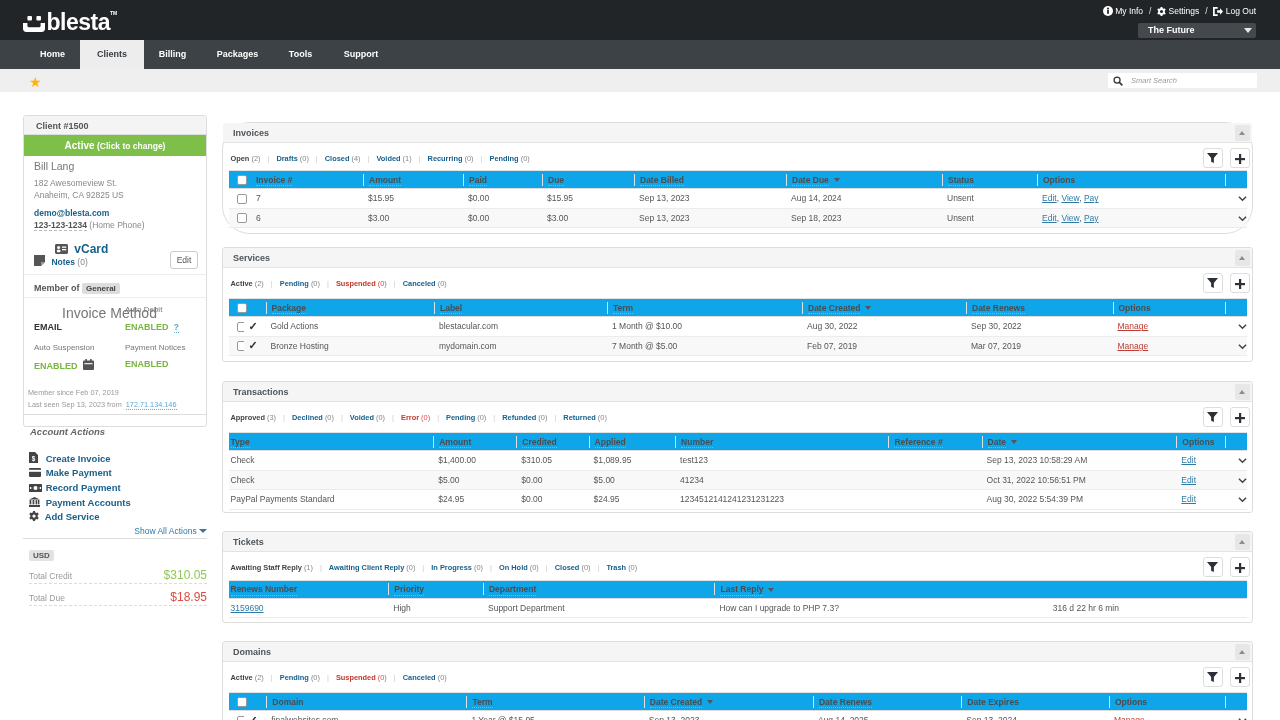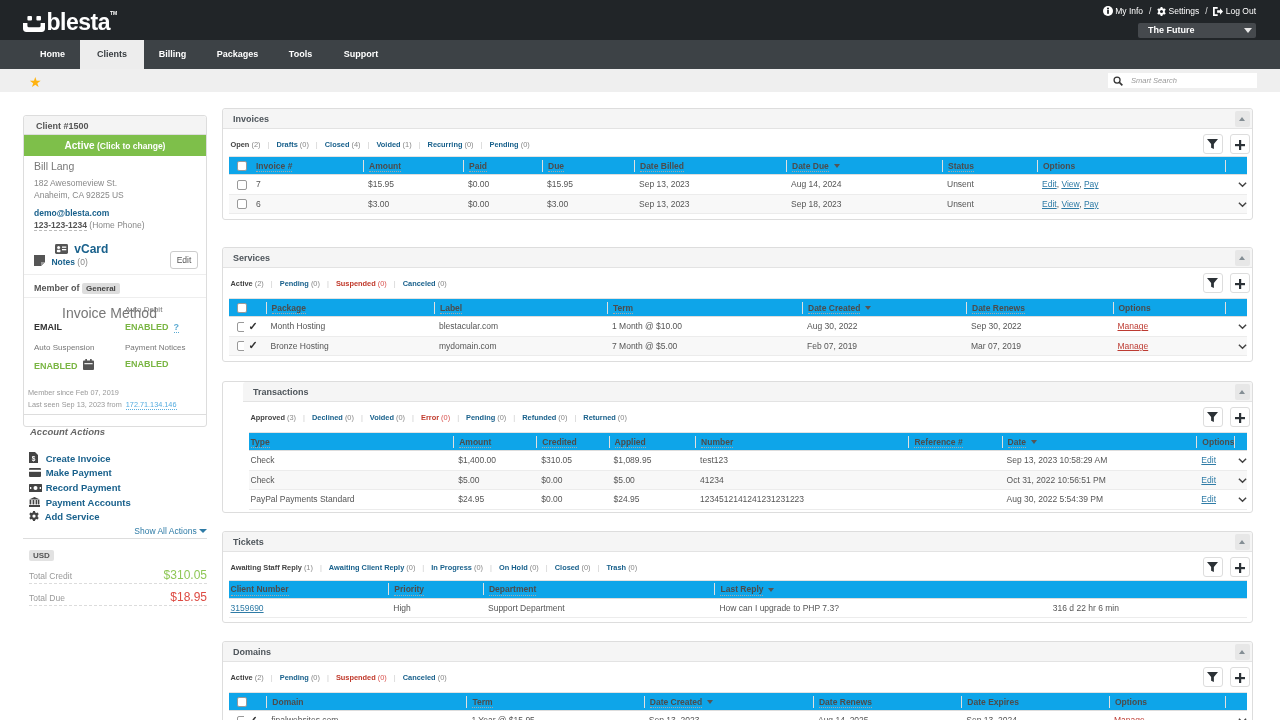--- a/index.html
+++ b/index.html
@@ -237,21 +237,21 @@
       <span class="lab">Total Credit</span>
       <span class="val" style="color:#8fc756;">$310.05</span>
     </div>
   <div class="totrow" style="top:469px; height:22px;">
       <span class="lab">Total Due</span>
       <span class="val" style="color:#dd4b43;">$18.95</span>
     </div>
 </div>
 <div class="main">
 
-<div class="panel" style="top:108px;">
+<div class="panel" style="top:122px;border-radius:28px;">
   <div class="p-h">Invoices<span class="collapse">
           <i></i>
         </span></div>
   <div class="p-b" style="padding-bottom:5px;">
     <div class="tabs" style="margin-bottom:0px;"><b>Open</b> (2)<span class="sp">|</span><a>Drafts</a> (0)<span class="sp">|</span><a>Closed</a> (4)<span class="sp">|</span><a>Voided</a> (1)<span class="sp">|</span><a>Recurring</a> (0)<span class="sp">|</span><a>Pending</a> (0)</div>
     <div class="btns">
       <span class="btn"><svg width="11" height="11" viewBox="0 0 12 12" style="margin-top:4px;">
               <path d="M0 0 H12 L7.5 5.5 V11 L4.5 9.5 V5.5 Z" fill="#2b3136"></path>
             </svg></span>
       <span class="btn"><svg width="12" height="12" viewBox="0 0 12 12" style="margin-top:4px;">
@@ -327,21 +327,21 @@
         <div><u>Label</u></div>
         <div><u>Term</u></div>
         <div><u>Date Created</u><span class="sortcaret"></span></div>
         <div><u>Date Renews</u></div>
         <div>Options</div>
         <div></div>
       </div>
       <div class="trow g-srv">
         <div><span class="cb"></span></div>
             <div class="ck">✓</div>
-        <div>Month Hosting</div>
+        <div>Gold Actions</div>
             <div>blestacular.com</div>
             <div>1 Month @ $10.00</div>
             <div>Aug 30, 2022</div>
             <div>Sep 30, 2022</div>
         <div><span class="mlink">Manage</span></div>
         <div class="chev"><svg width="9" height="6" viewBox="0 0 10 6">
                 <path d="M1 0.5 L5 4.5 L9 0.5" stroke="#444" stroke-width="1.6" fill="none"></path>
               </svg></div>
       </div>
       <div class="trow alt g-srv">
@@ -354,21 +354,21 @@
             <div>Mar 07, 2019</div>
         <div><span class="mlink">Manage</span></div>
         <div class="chev"><svg width="9" height="6" viewBox="0 0 10 6">
                 <path d="M1 0.5 L5 4.5 L9 0.5" stroke="#444" stroke-width="1.6" fill="none"></path>
               </svg></div>
       </div>
     </div>
   </div>
 </div>
 
-<div class="panel" style="top:381px;padding-left:20px;">
+<div class="panel" style="top:381px;">
   <div class="p-h">Transactions<span class="collapse">
           <i></i>
         </span></div>
   <div class="p-b" style="padding-bottom:2px;">
     <div class="tabs" style="margin-bottom:3px;"><b>Approved</b> (3)<span class="sp">|</span><a>Declined</a> (0)<span class="sp">|</span><a>Voided</a> (0)<span class="sp">|</span><a class="red">Error</a> <span style="color:#d9534f;">(0)</span><span class="sp">|</span><a>Pending</a> (0)<span class="sp">|</span><a>Refunded</a> (0)<span class="sp">|</span><a>Returned</a> (0)</div>
     <div class="btns">
       <span class="btn"><svg width="11" height="11" viewBox="0 0 12 12" style="margin-top:4px;">
               <path d="M0 0 H12 L7.5 5.5 V11 L4.5 9.5 V5.5 Z" fill="#2b3136"></path>
             </svg></span>
       <span class="btn"><svg width="12" height="12" viewBox="0 0 12 12" style="margin-top:4px;">
@@ -441,21 +441,21 @@
       <span class="btn"><svg width="11" height="11" viewBox="0 0 12 12" style="margin-top:4px;">
               <path d="M0 0 H12 L7.5 5.5 V11 L4.5 9.5 V5.5 Z" fill="#2b3136"></path>
             </svg></span>
       <span class="btn"><svg width="12" height="12" viewBox="0 0 12 12" style="margin-top:4px;">
               <rect x="5" y="1" width="2.2" height="10" fill="#2b3136"></rect>
               <rect x="1" y="5" width="10" height="2.2" fill="#2b3136"></rect>
             </svg></span>
     </div>
     <div class="tbl">
       <div class="trow hd g-tkt">
-        <div class="nob" style="padding-left:2px;"><u>Client Number</u></div>
+        <div class="nob" style="padding-left:2px;"><u>Renews Number</u></div>
         <div><u>Priority</u></div>
         <div><u>Department</u></div>
         <div><u>Last Reply</u><span class="sortcaret"></span></div>
       </div>
       <div class="trow g-tkt">
         <div style="padding-left:2px;"><u class="tlink">3159690</u></div>
             <div>High</div>
             <div>Support Department</div>
             <div>How can I upgrade to PHP 7.3?</div>
             <div>316 d 22 hr 6 min</div>

